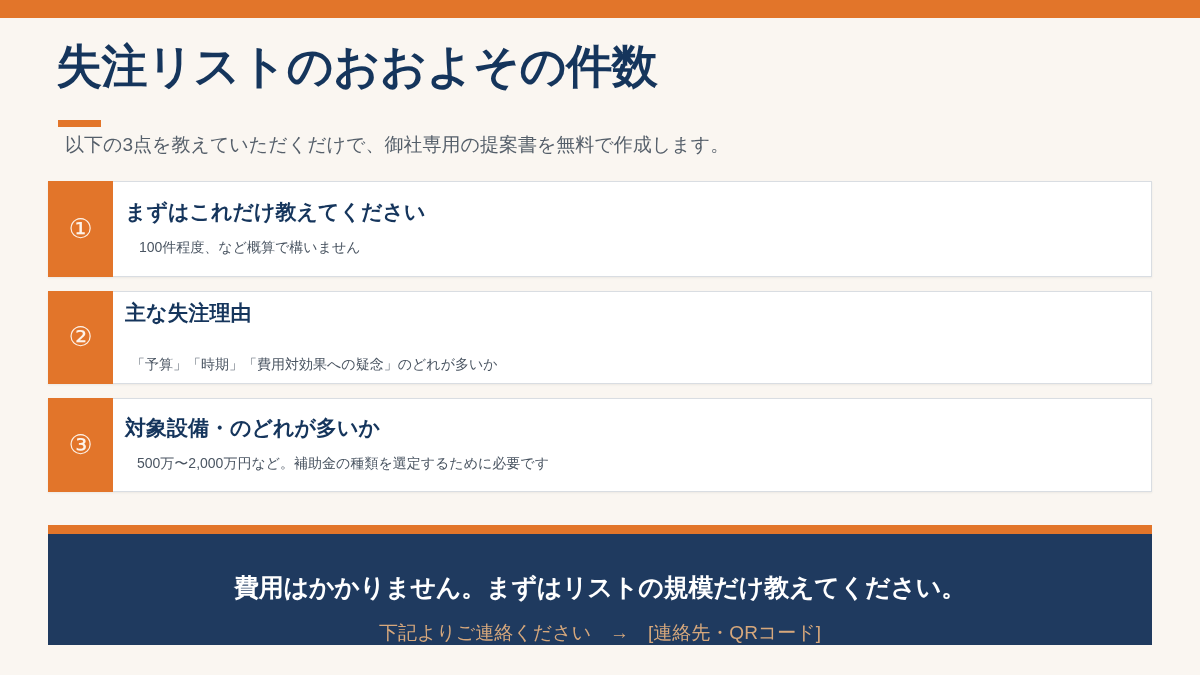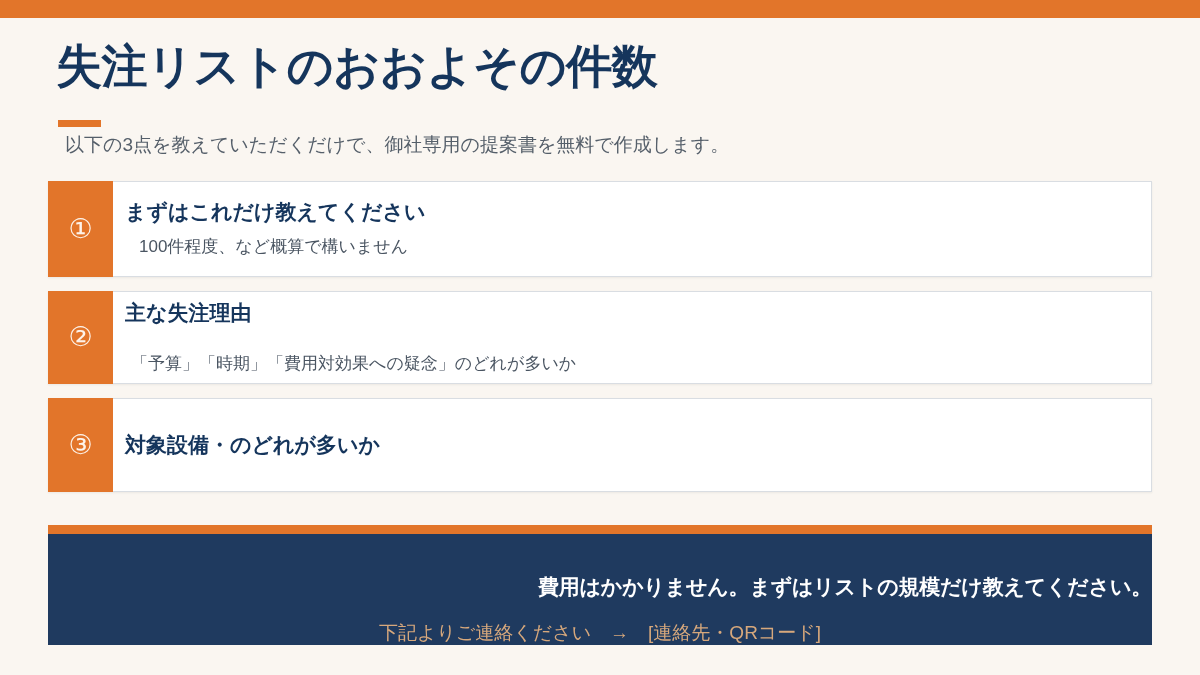--- a/index.html
+++ b/index.html
@@ -110,21 +110,21 @@
     justify-content: center;
   }
   .card-heading {
     font-size: 21px;
     line-height: 28px;
     font-weight: bold;
     color: #15355c;
     white-space: nowrap;
   }
   .card-sub {
-    font-size: 17px;
+    font-size: 14px;
     line-height: 26px;
     color: #4a5562;
     white-space: nowrap;
     padding-left: 14px;
     margin-top: 8px;
   }
   .card-2 .card-sub { padding-left: 6px; }
   .card-3 .card-sub { padding-left: 12px; }
   .card-2 .card-heading { margin-bottom: 16px; }
 
@@ -145,22 +145,22 @@
     top: 0;
     width: 100%;
     height: 9px;
     background: #e2752a;
   }
   .footer-headline {
     position: absolute;
     top: 47px;
     left: 0;
     width: 100%;
-    text-align: right;
-    font-size: 21px;
+    text-align: center;
+    font-size: 25px;
     line-height: 30px;
     font-weight: bold;
     color: #ffffff;
     letter-spacing: -0.2px;
   }
   .footer-contact {
     position: absolute;
     top: 96px;
     left: 0;
     width: 100%;
@@ -198,20 +198,21 @@
       <div class="card-body">
         <div class="card-heading">主な失注理由</div>
         <div class="card-sub">「予算」「時期」「費用対効果への疑念」のどれが多いか</div>
       </div>
     </div>
 
     <div class="card card-3">
       <div class="card-num">③</div>
       <div class="card-body">
         <div class="card-heading">対象設備・のどれが多いか</div>
+        <div class="card-sub">500万〜2,000万円など。補助金の種類を選定するために必要です</div>
       </div>
     </div>
 
   </div>
 
   <div class="footer">
     <div class="footer-stripe"></div>
     <div class="footer-headline">費用はかかりません。まずはリストの規模だけ教えてください。</div>
     <div class="footer-contact">下記よりご連絡ください　→　[連絡先・QRコード]</div>
   </div>

